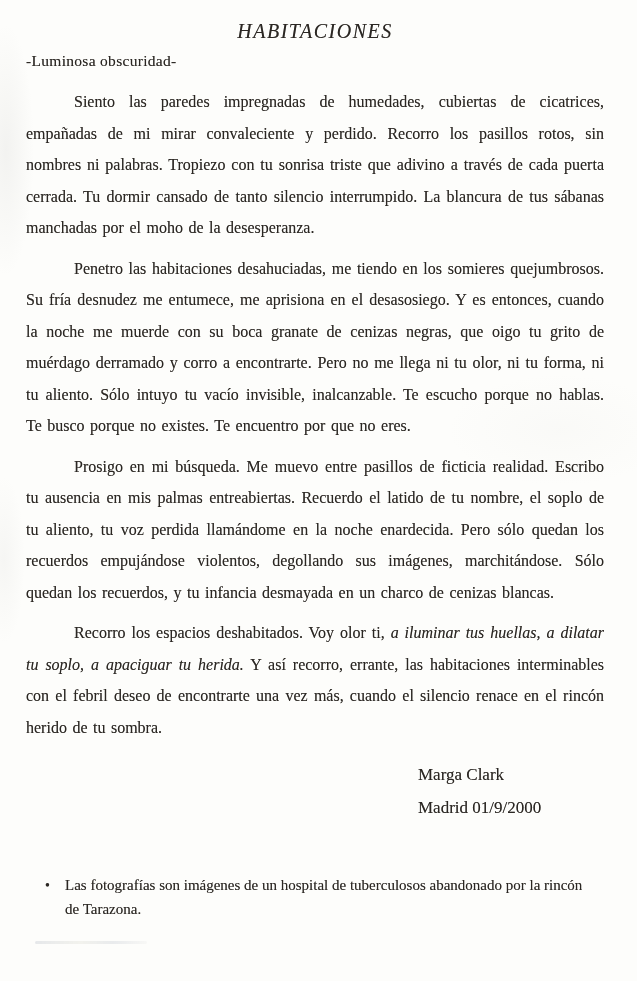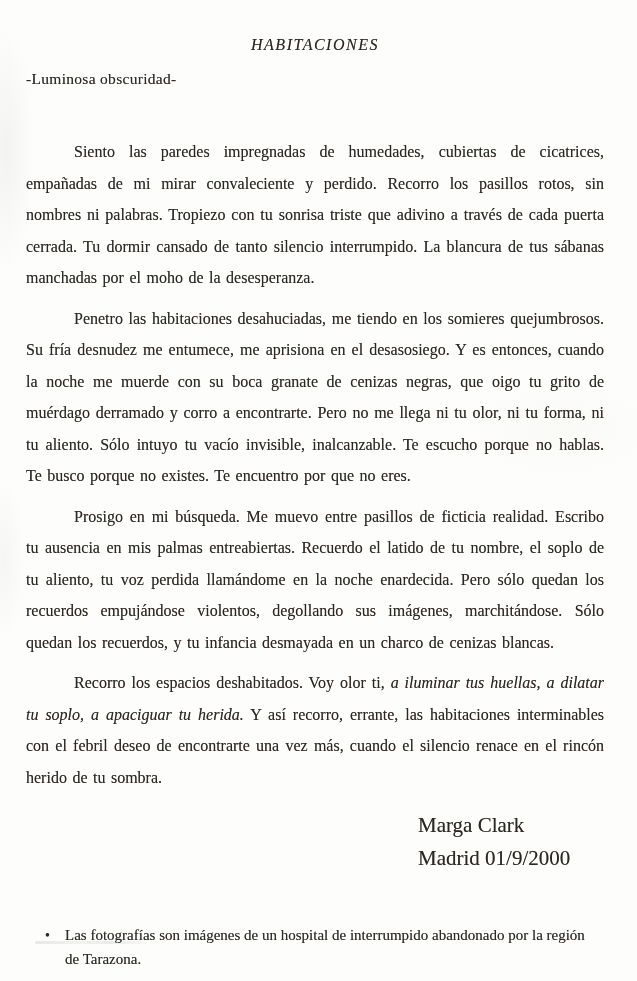--- a/index.html
+++ b/index.html
@@ -18,46 +18,46 @@
       radial-gradient(ellipse 40px 180px at 6px 150px, rgba(150,150,145,0.10), transparent 70%),
       radial-gradient(ellipse 30px 120px at 4px 560px, rgba(150,150,145,0.07), transparent 70%),
       radial-gradient(ellipse 160px 80px at 560px 430px, rgba(205,205,198,0.07), transparent 70%),
       #fdfdfb;
   }
   .sheet * { text-shadow: 0 0 0.5px rgba(43,39,35,0.45); }
   .content {
     padding: 20px 33px 0 26px;
   }
   .title {
-    margin: 16px;
+    margin: 0;
     text-align: center;
     font-style: italic;
     font-weight: 400;
-    font-size: 16px;
+    font-size: 20px;
     letter-spacing: 1.5px;
   }
   .subtitle {
     margin: 9px 0 0;
     text-align: left;
     font-size: 15.5px;
     letter-spacing: 0.3px;
   }
-  .poem { margin-top: 48px; }
+  .poem { margin-top: 16px; }
   .poem p {
     margin: 0 0 9px;
     text-align: justify;
     text-indent: 48px;
     font-size: 16px;
     line-height: 31.5px;
     word-spacing: 1.5px;
   }
   .poem p .em { font-style: italic; }
   .signature {
     margin: 16px 0 0 392px;
-    font-size: 21px;
+    font-size: 17px;
     line-height: 32.5px;
   }
   .footnote {
     display: flex;
     margin: 50px 0 0 19px;
     font-size: 15px;
     line-height: 23.5px;
   }
   .footnote .bullet-cell {
     width: 20px;
@@ -102,19 +102,19 @@
       <p><span>Recorro los espacios deshabitados. Voy olor ti, </span><span class="em">a iluminar tus huellas, a dilatar tu soplo, a apaciguar tu herida.</span><span> Y así recorro, errante, las habitaciones interminables con el febril deseo de encontrarte una vez más, cuando el silencio renace en el rincón herido de tu sombra.</span></p>
     </div>
 
     <div class="signature">
       <div>Marga Clark</div>
       <div>Madrid 01/9/2000</div>
     </div>
 
     <div class="footnote">
       <div class="bullet-cell">•</div>
-      <div class="note-text">Las fotografías son imágenes de un hospital de interrumpido abandonado por la región de Tarazona.</div>
+      <div class="note-text">Las fotografías son imágenes de un hospital de tuberculosos abandonado por la rincón de Tarazona.</div>
     </div>
 
   </div>
 
   <div class="scan-noise"></div>
 </div>
 
 </body></html>

